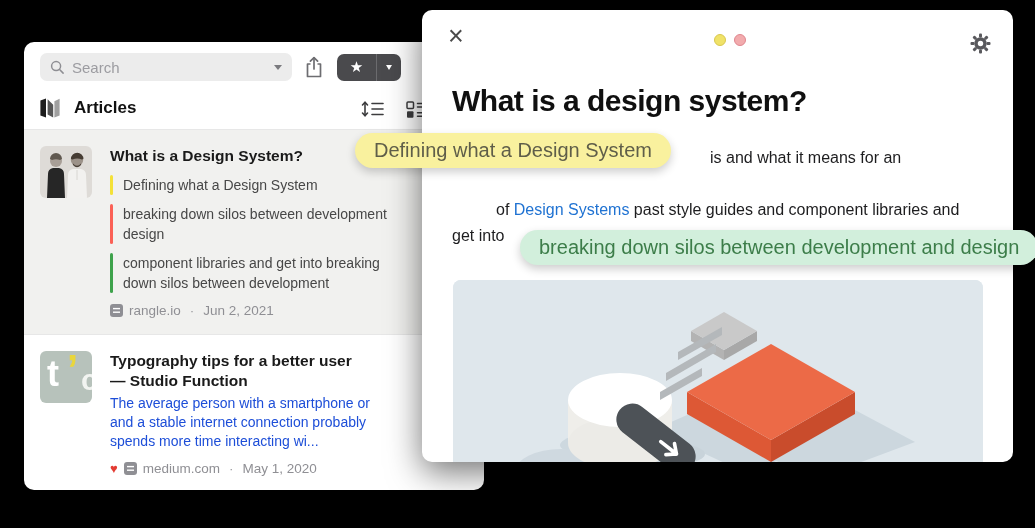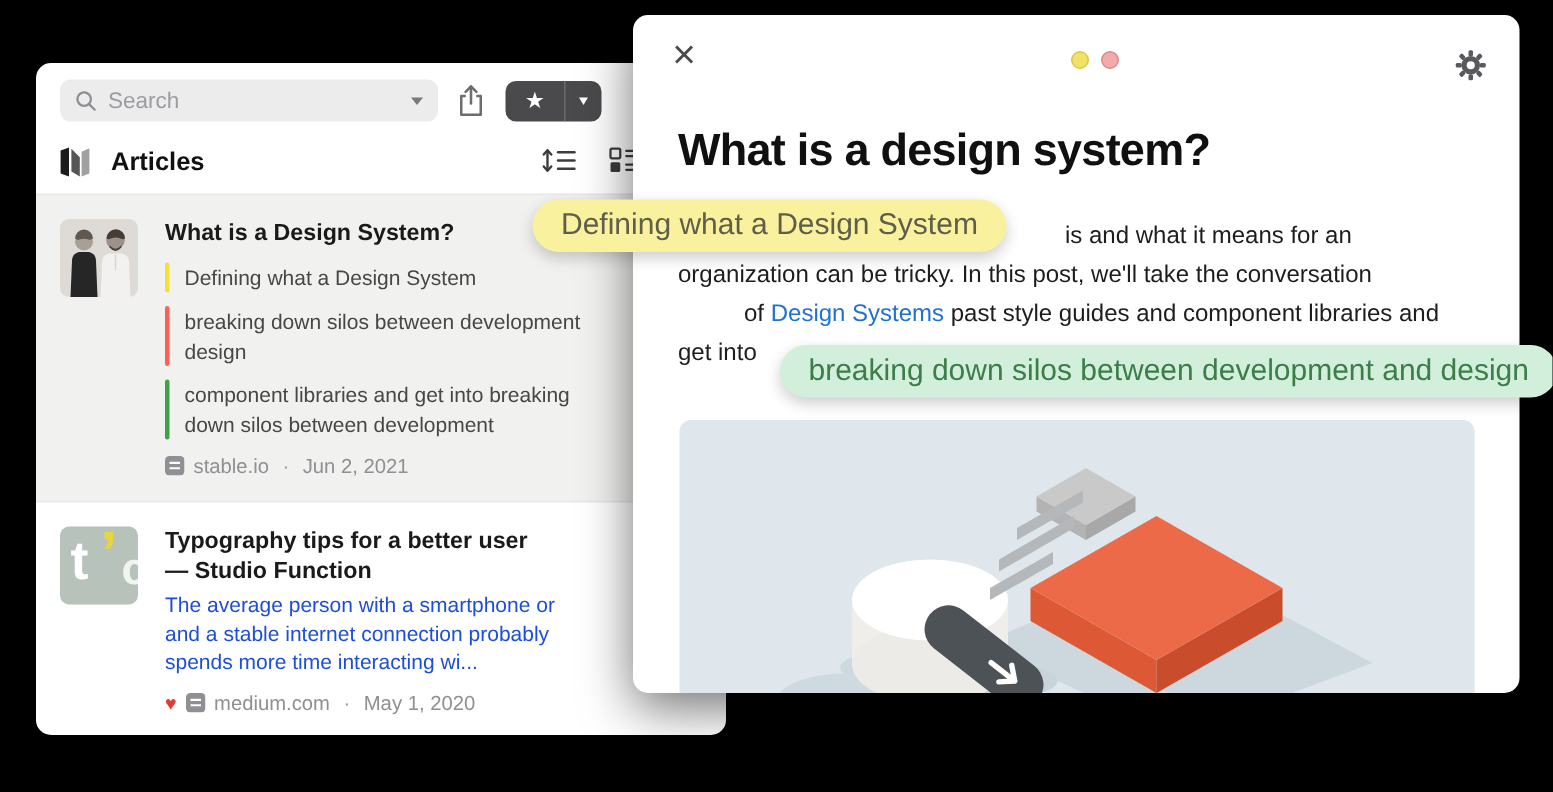--- a/index.html
+++ b/index.html
@@ -14,21 +14,21 @@
   .search input { flex:1; border:none; background:transparent; outline:none; font-size:15px; color:#333; min-width:0;
         font-family:"Liberation Sans","DejaVu Sans",sans-serif; }
   .search input::placeholder { color:#9c9ca1; }
   .caret-down { width:0; height:0; border-left:4px solid transparent; border-right:4px solid transparent; border-top:5px solid #7a7a7e; }
   .share-btn { width:26px; height:26px; margin-left:9px; display:flex; align-items:center; justify-content:center; cursor:pointer; }
   .star-split { margin-left:10px; height:27px; width:64px; background:#4a4a4d; border-radius:7px; display:flex; overflow:hidden; }
   .star-seg { width:40px; display:flex; align-items:center; justify-content:center; color:#fff; font-size:15px; border-right:1px solid #6b6b6e; cursor:pointer; }
   .star-caret-seg { flex:1; display:flex; align-items:center; justify-content:center; cursor:pointer; }
   .star-caret-seg .caret-down { border-top-color:#fff; border-left-width:3.5px; border-right-width:3.5px; }
 
-  .lw-header { display:flex; align-items:flex-start; padding:9px 18px 11px 16px; }
+  .lw-header { display:flex; align-items:flex-end; padding:9px 18px 11px 16px; }
   .lw-header .logo { width:20px; height:20px; margin-right:14px; }
   .lw-title { font-size:17px; font-weight:bold; color:#111; flex:1; }
   .hicon { margin-left:22px; display:flex; align-items:center; cursor:pointer; }
   .dots-icon { display:flex; gap:3px; }
   .dots-icon i { width:3.4px; height:3.4px; border-radius:50%; background:#3c3c3e; }
 
   .divider { height:1px; background:#e7e7e7; }
 
   .item { display:flex; padding:16px; gap:18px; cursor:pointer; }
   .item.selected { background:#f1f1ef; }
@@ -165,21 +165,21 @@
       <div class="snip">
         <span class="snip-bar" style="background: rgb(62, 162, 75);"></span>
         <span class="snip-text">component libraries and get into breaking down silos between development</span>
       </div>
       <div class="meta">
         <svg width="13" height="13" viewBox="0 0 13 13">
           <rect width="13" height="13" rx="3" fill="#8f8f94"></rect>
           <line x1="3" y1="4.6" x2="10" y2="4.6" stroke="#fff" stroke-width="1.4"></line>
           <line x1="3" y1="8.2" x2="10" y2="8.2" stroke="#fff" stroke-width="1.4"></line>
         </svg>
-        <span>stable.io</span>
+        <span>rangle.io</span>
         <span class="dot-sep">·</span>
         <span>Jun 2, 2021</span>
       </div>
     </div>
   </div>
 
   <div class="divider"></div>
 
   <div class="item">
     <div class="thumb thumb2">
@@ -228,21 +228,20 @@
       </g>
       <circle cx="10.5" cy="10.5" r="2.7" fill="#fff"></circle>
     </svg>
   </div>
 
   <h1 class="rw-title">What is a design system?</h1>
 
   <span class="pill pill-yellow" style="background: rgb(249, 241, 158); color: rgb(95, 94, 73);">Defining what a Design System</span>
 
   <div class="bline" style="left:288px; top:135px;">is and what it means for an</div>
-  <div class="bline" style="left:30px; top:161px;">organization can be tricky. In this post, we'll take the conversation</div>
   <div class="bline" style="left:30px; top:187px;margin-left:44px;"><span>of </span><span class="link" style="color: rgb(31, 114, 210);">Design Systems</span><span> past style guides and component libraries and</span></div>
   <div class="bline" style="left:30px; top:213px;">get into</div>
 
   <span class="pill pill-green" style="background: rgb(210, 239, 220); color: rgb(60, 125, 73);">breaking down silos between development and design</span>
 
   <div class="figure">
     <svg width="530" height="182" viewBox="0 0 530 182">
       <rect width="530" height="182" fill="#dfe7ec"></rect>
 
       <polygon points="250,128 330,176 300,196 200,150" fill="#ccd7de"></polygon>

